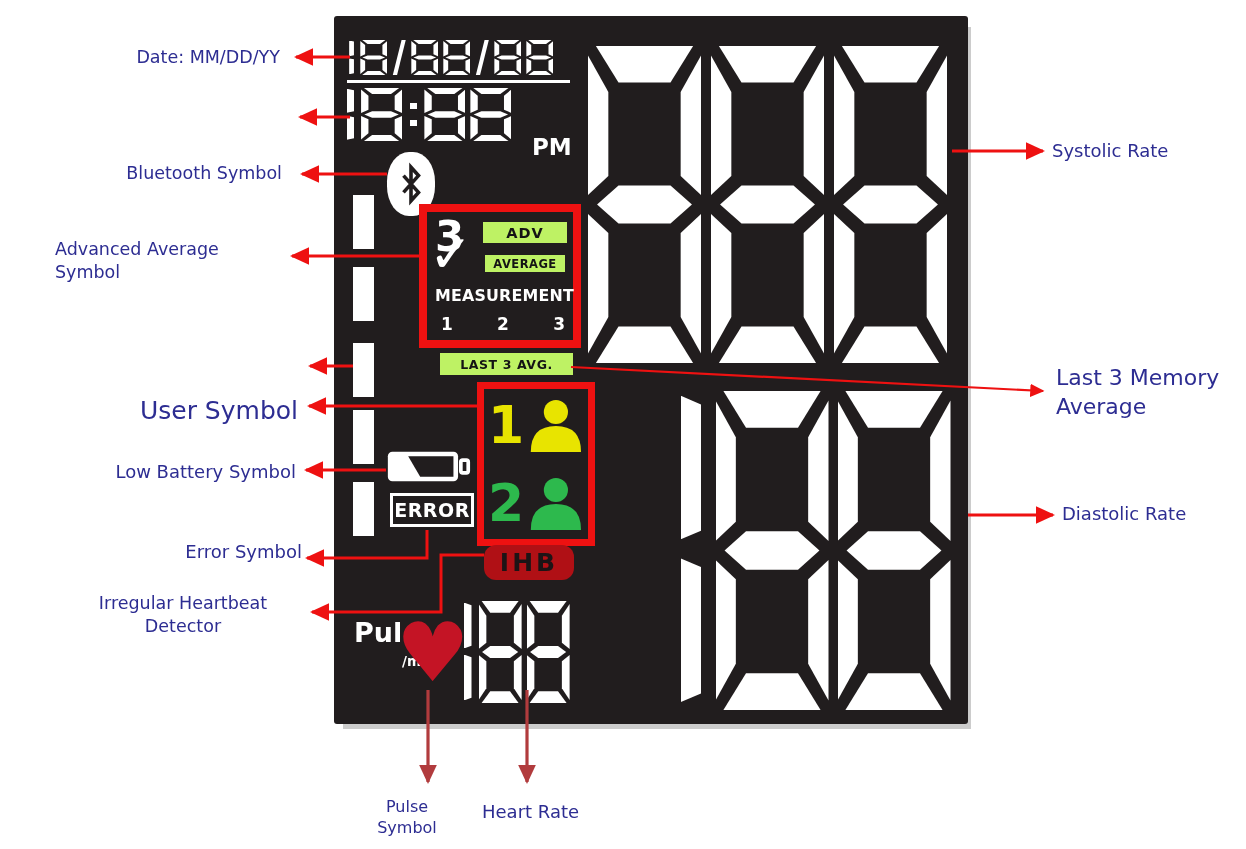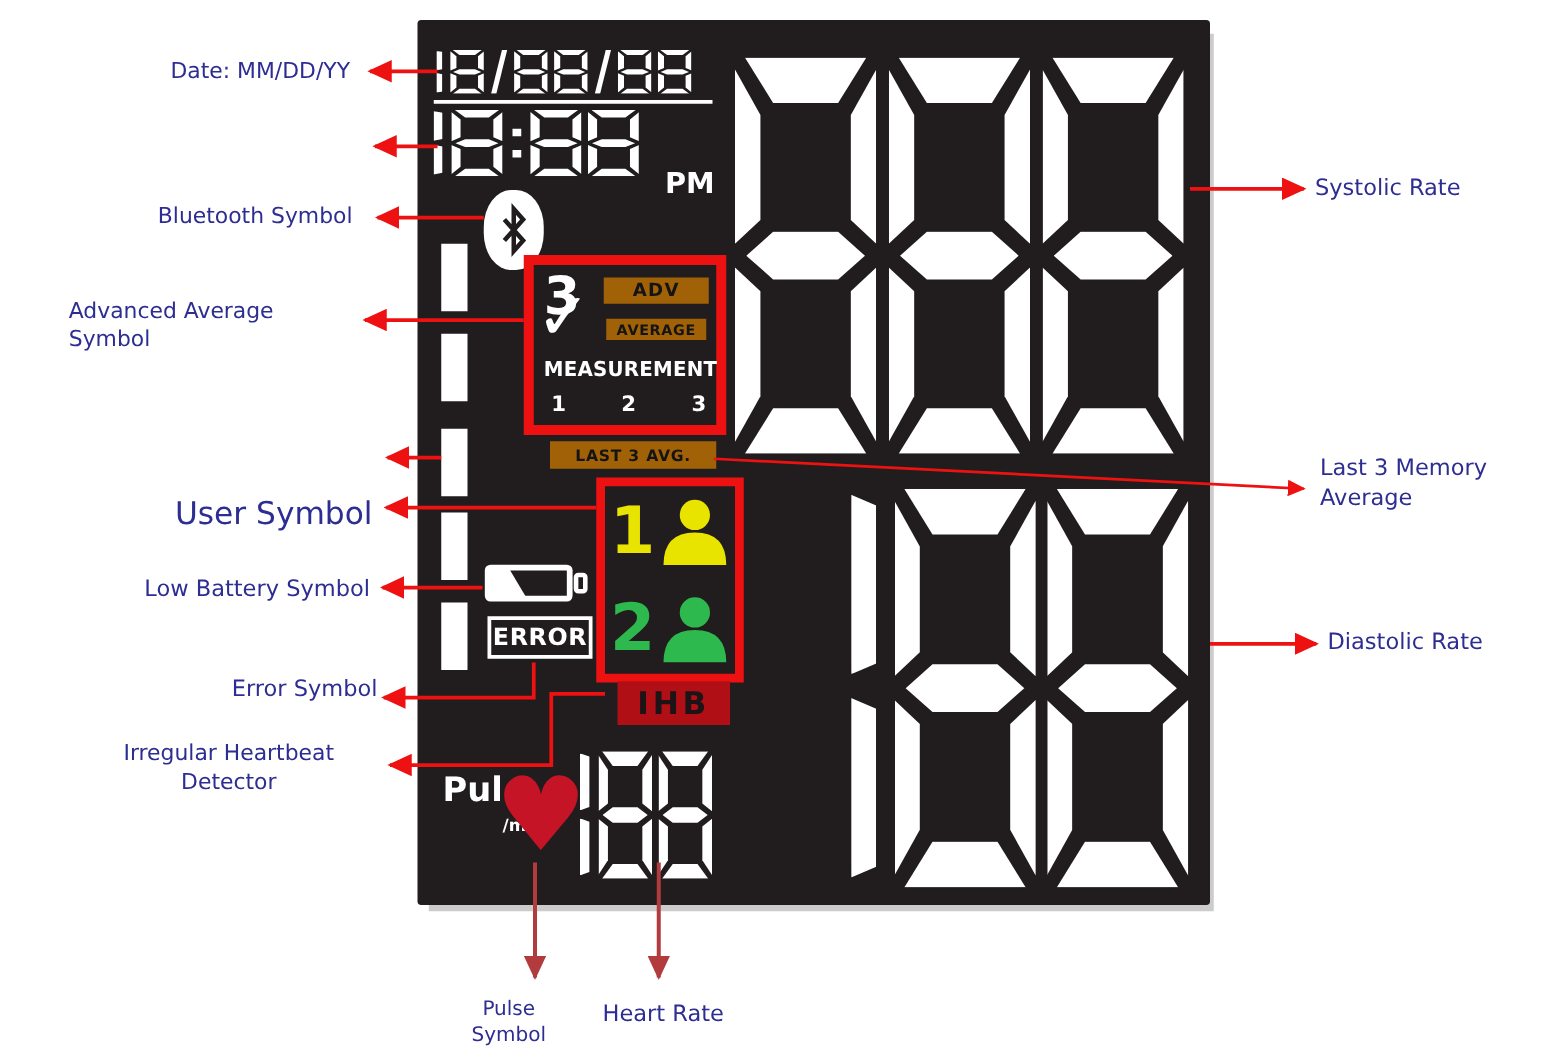--- a/index.html
+++ b/index.html
@@ -45,41 +45,41 @@
   .slash{position:absolute;inset:0;background:#fff;clip-path:polygon(66% 0,96% 0,34% 100%,4% 100%);}
 
   
   #date-underline{left:13px;top:64px;width:223px;height:3px;background:#fff;}
   #pm-label{left:198px;top:102px;font-size:23px;margin-top:16px;}
   #bt-blob{left:53px;top:136px;width:48px;height:64px;background:#fff;border-radius:46%;
            display:flex;align-items:center;justify-content:center;}
   #adv-box{left:85px;top:188px;width:146px;height:128px;border:8px solid var(--accent-red,#ee1111);}
   #adv-3{left:8px;top:0px;font-size:42px;}
   #adv-check{left:2px;top:12px;font-size:52px;color:#fff;font-weight:bold;}
-  .wbox{position:absolute;background:#a16207;color:#141414;font-weight:bold;display:flex;
+  .wbox{position:absolute;background:#bef264;color:#141414;font-weight:bold;display:flex;
         align-items:center;justify-content:center;}
   #adv-adv{right:6px;top:10px;width:84px;height:21px;font-size:14.5px;letter-spacing:1px;}
   #adv-average{right:8px;top:43px;width:80px;height:17px;font-size:11.5px;letter-spacing:.5px;}
   #adv-measurement{left:8px;top:74px;font-size:16.5px;letter-spacing:.2px;transform:scaleX(.96);transform-origin:left;}
   #adv-nums{left:14px;right:8px;top:102px;display:flex;justify-content:space-between;
             color:#fff;font-weight:bold;font-size:17px;}
   #last3-box{left:106px;top:337px;width:133px;height:22px;font-size:12.5px;letter-spacing:.6px;}
   .riskbar{position:absolute;left:19px;width:21px;height:54px;background:#fff;}
   #user-box{left:143px;top:366px;width:96px;height:138px;border:7px solid var(--accent-red,#ee1111);
             display:flex;flex-direction:column;justify-content:space-between;padding:6px 4px;}
   .user-row{display:flex;align-items:center;gap:4px;height:60px;}
   .user-num{font-size:52px;font-weight:bold;line-height:1;}
   #user1-num{color:var(--user1-yellow,#e8e400);}
   #user2-num{color:var(--user2-green,#2db94d);}
   #battery-icon{left:52px;top:433px;width:85px;height:35px;}
   #error-box{left:56px;top:477px;width:78px;height:28px;border:3px solid #fff;color:#fff;
              font-weight:bold;font-size:19px;letter-spacing:.5px;display:flex;align-items:center;justify-content:center;}
-  #ihb-box{left:160px;top:529px;width:90px;height:35px;background:var(--ihb-red,#b01015);
+  #ihb-box{left:150px;top:529px;width:90px;height:35px;background:var(--ihb-red,#b01015);
            color:#1c1416;font-weight:bold;font-size:25px;letter-spacing:3px;
-           display:flex;align-items:center;justify-content:center;}
+           display:flex;align-items:center;justify-content:center;border-radius:12px;}
   #pul-label{left:20px;top:601px;font-size:27px;}
   #permin-label{left:23px;top:637px;font-size:13.5px;margin-left:45px;}
   #heart-icon{left:62px;top:596px;font-size:82px;line-height:1;color:var(--heart-red,#c41425);}
 </style>
 </head>
 <body>
 
 <div id="stage">
 
   <div id="panel">
@@ -332,21 +332,21 @@
     <div>Irregular Heartbeat</div>
     <div>Detector</div>
   </div>
   <div class="lbl r" style="left:60px;top:540px;width:242px;font-size:18px;">Error Symbol</div>
   <div class="lbl c" style="left:352px;top:796px;width:110px;font-size:16px;">
     <div>Pulse</div>
     <div>Symbol</div>
   </div>
   <div class="lbl l" style="left:482px;top:800px;width:160px;font-size:18px;">Heart Rate</div>
   <div class="lbl l" style="left:1052px;top:139px;width:190px;font-size:18px;">Systolic Rate</div>
-  <div class="lbl l" style="left:1056px;top:363px;width:190px;font-size:18px;">
+  <div class="lbl l" style="left:1056px;top:363px;width:190px;font-size:22px;">
     <div>Last 3 Memory</div>
     <div>Average</div>
   </div>
   <div class="lbl l" style="left:1062px;top:502px;width:190px;font-size:18px;">Diastolic Rate</div>
 
   <svg id="arrow-overlay">
     <defs>
       <marker id="mr" markerWidth="6.5" markerHeight="6" refX="5.8" refY="3" orient="auto">
         <polygon points="0 0, 6.5 3, 0 6"></polygon>
       </marker>

